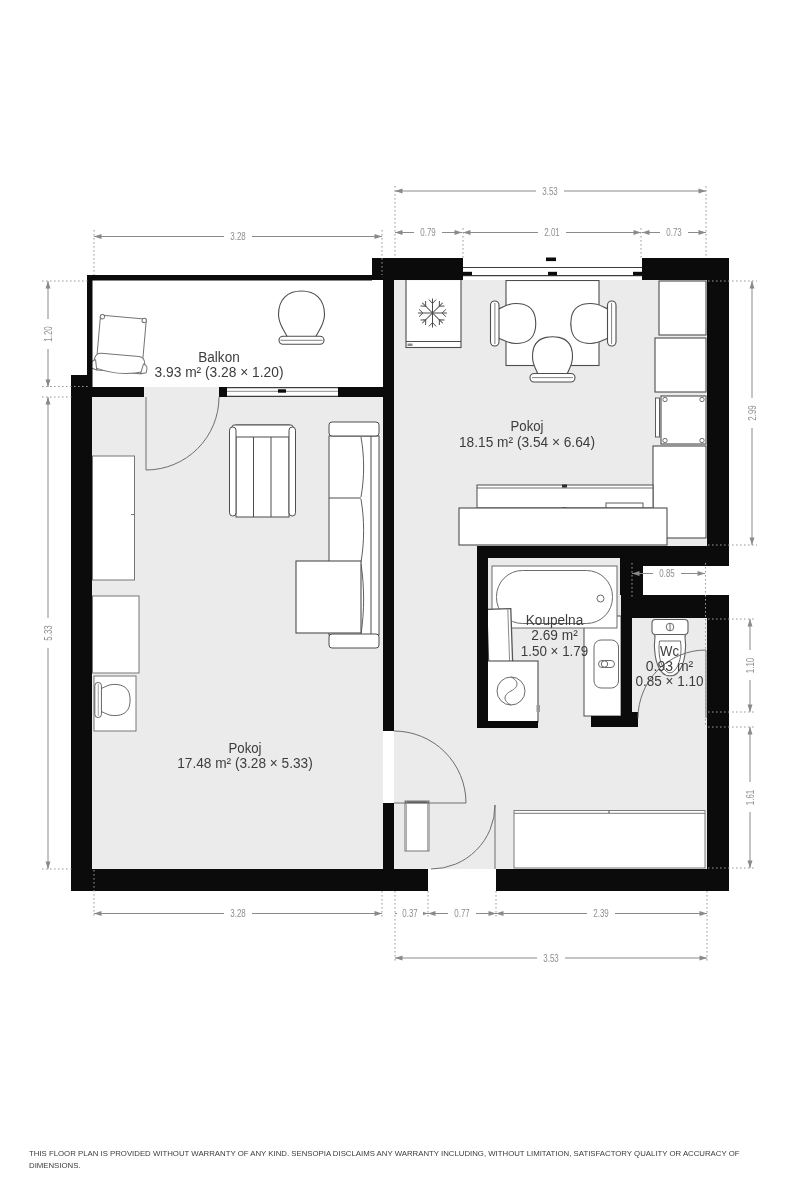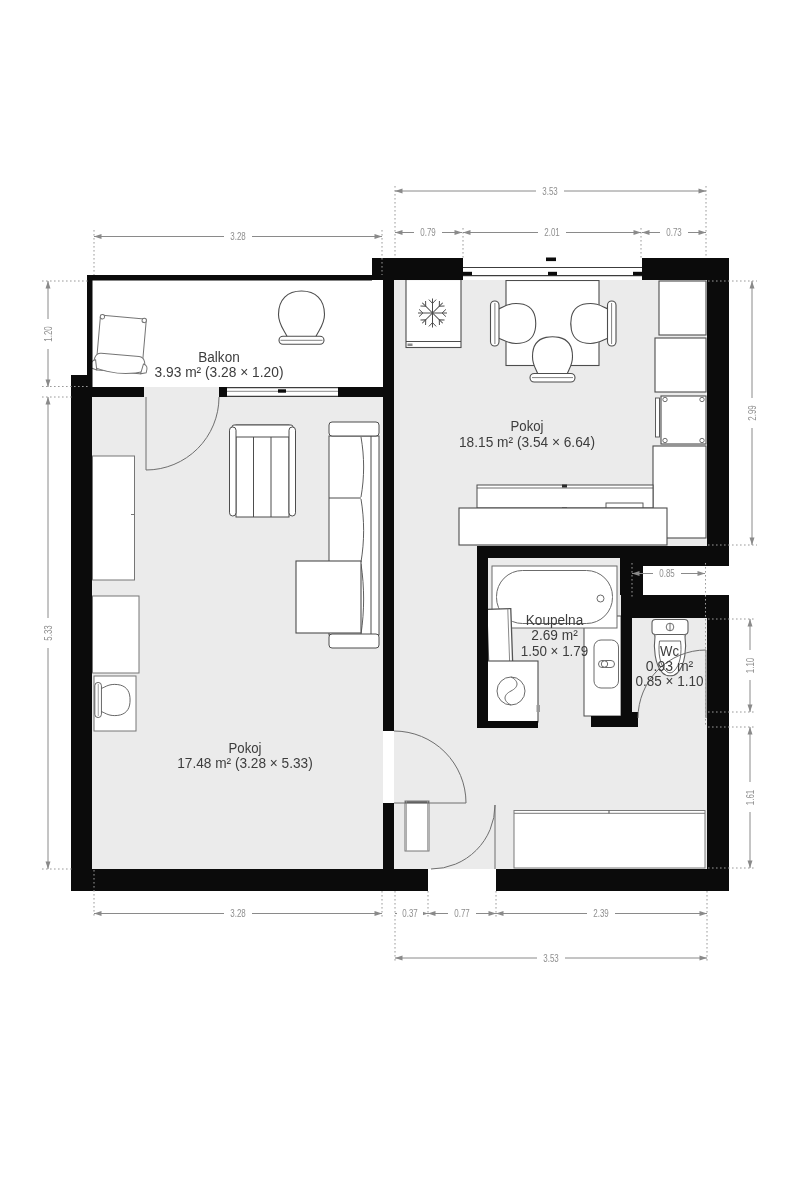--- a/index.html
+++ b/index.html
@@ -444,13 +444,14 @@
           </g>
 <g>
             <rect x="744" y="782" width="12" height="30" fill="#fff"></rect>
             <text lengthAdjust="spacingAndGlyphs" x="750" y="797.5" transform="rotate(-90 750 797.5)" dy="3.5" textLength="15.5">1.61</text>
           </g>
 </g>
 </g>
 
 </svg>
 
+<div style="position:absolute;left:29px;top:1148px;width:712px;font-size:7.8px;line-height:11.5px;color:#3a3a3a;">THIS FLOOR PLAN IS PROVIDED WITHOUT WARRANTY OF ANY KIND. SENSOPIA DISCLAIMS ANY WARRANTY INCLUDING, WITHOUT LIMITATION, SATISFACTORY QUALITY OR ACCURACY OF DIMENSIONS.</div>
 </div>
 
 </body></html>

